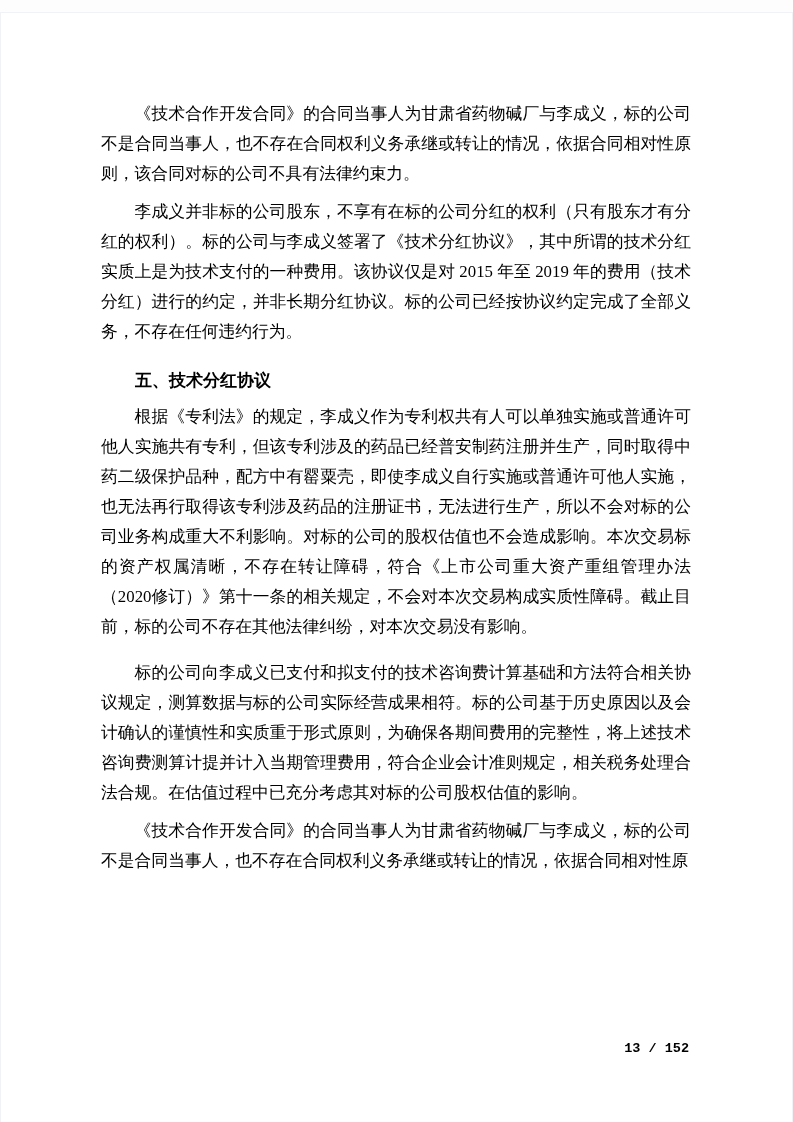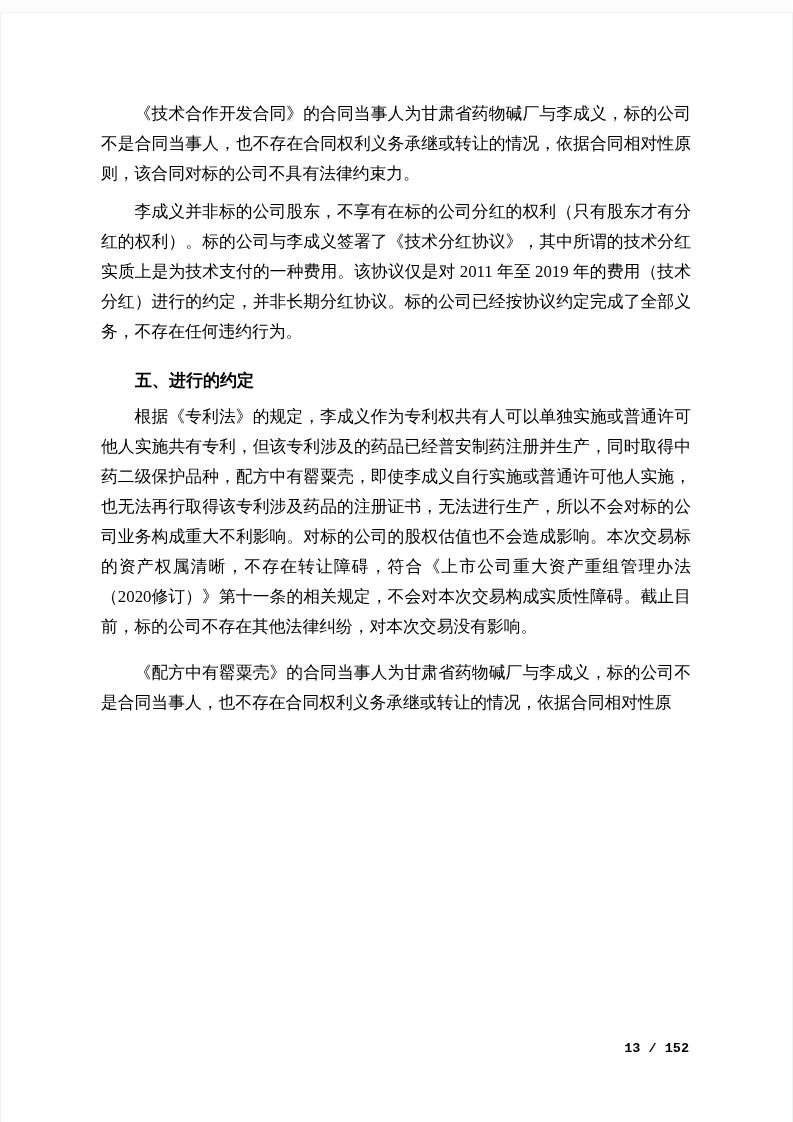--- a/index.html
+++ b/index.html
@@ -61,27 +61,28 @@
   }
 </style>
 </head>
 <body>
 
 <div class="page">
   <div class="content">
 
     <p class="body-text">《技术合作开发合同》的合同当事人为甘肃省药物碱厂与李成义，标的公司不是合同当事人，也不存在合同权利义务承继或转让的情况，依据合同相对性原则，该合同对标的公司不具有法律约束力。</p>
 
-    <p class="body-text">李成义并非标的公司股东，不享有在标的公司分红的权利（只有股东才有分红的权利）。标的公司与李成义签署了《技术分红协议》，其中所谓的技术分红实质上是为技术支付的一种费用。该协议仅是对 2011 年至 2019 年的费用（技术分红）进行的约定，并非长期分红协议。标的公司已经按协议约定完成了全部义务，不存在任何违约行为。</p>
+    <p class="body-text">李成义并非标的公司股东，不享有在标的公司分红的权利（只有股东才有分红的权利）。标的公司与李成义签署了《技术分红协议》，其中所谓的技术分红实质上是为技术支付的一种费用。该协议仅是对 2015 年至 2019 年的费用（技术分红）进行的约定，并非长期分红协议。标的公司已经按协议约定完成了全部义务，不存在任何违约行为。</p>
 
 
-    <h2 class="section-heading">五、进行的约定</h2>
+    <h2 class="section-heading">五、技术分红协议</h2>
 
 
     <p class="body-text mid-gap">根据《专利法》的规定，李成义作为专利权共有人可以单独实施或普通许可他人实施共有专利，但该专利涉及的药品已经普安制药注册并生产，同时取得中药二级保护品种，配方中有罂粟壳，即使李成义自行实施或普通许可他人实施，也无法再行取得该专利涉及药品的注册证书，无法进行生产，所以不会对标的公司业务构成重大不利影响。对标的公司的股权估值也不会造成影响。本次交易标的资产权属清晰，不存在转让障碍，符合《上市公司重大资产重组管理办法（2020修订）》第十一条的相关规定，不会对本次交易构成实质性障碍。截止目前，标的公司不存在其他法律纠纷，对本次交易没有影响。</p>
 
+    <p class="body-text">标的公司向李成义已支付和拟支付的技术咨询费计算基础和方法符合相关协议规定，测算数据与标的公司实际经营成果相符。标的公司基于历史原因以及会计确认的谨慎性和实质重于形式原则，为确保各期间费用的完整性，将上述技术咨询费测算计提并计入当期管理费用，符合企业会计准则规定，相关税务处理合法合规。在估值过程中已充分考虑其对标的公司股权估值的影响。</p>
 
-    <p class="body-text last-paragraph">《配方中有罂粟壳》的合同当事人为甘肃省药物碱厂与李成义，标的公司不是合同当事人，也不存在合同权利义务承继或转让的情况，依据合同相对性原</p>
+    <p class="body-text last-paragraph">《技术合作开发合同》的合同当事人为甘肃省药物碱厂与李成义，标的公司不是合同当事人，也不存在合同权利义务承继或转让的情况，依据合同相对性原</p>
 
   </div>
 
   <div class="page-number">13 / 152</div>
 </div>
 
 </body></html>

